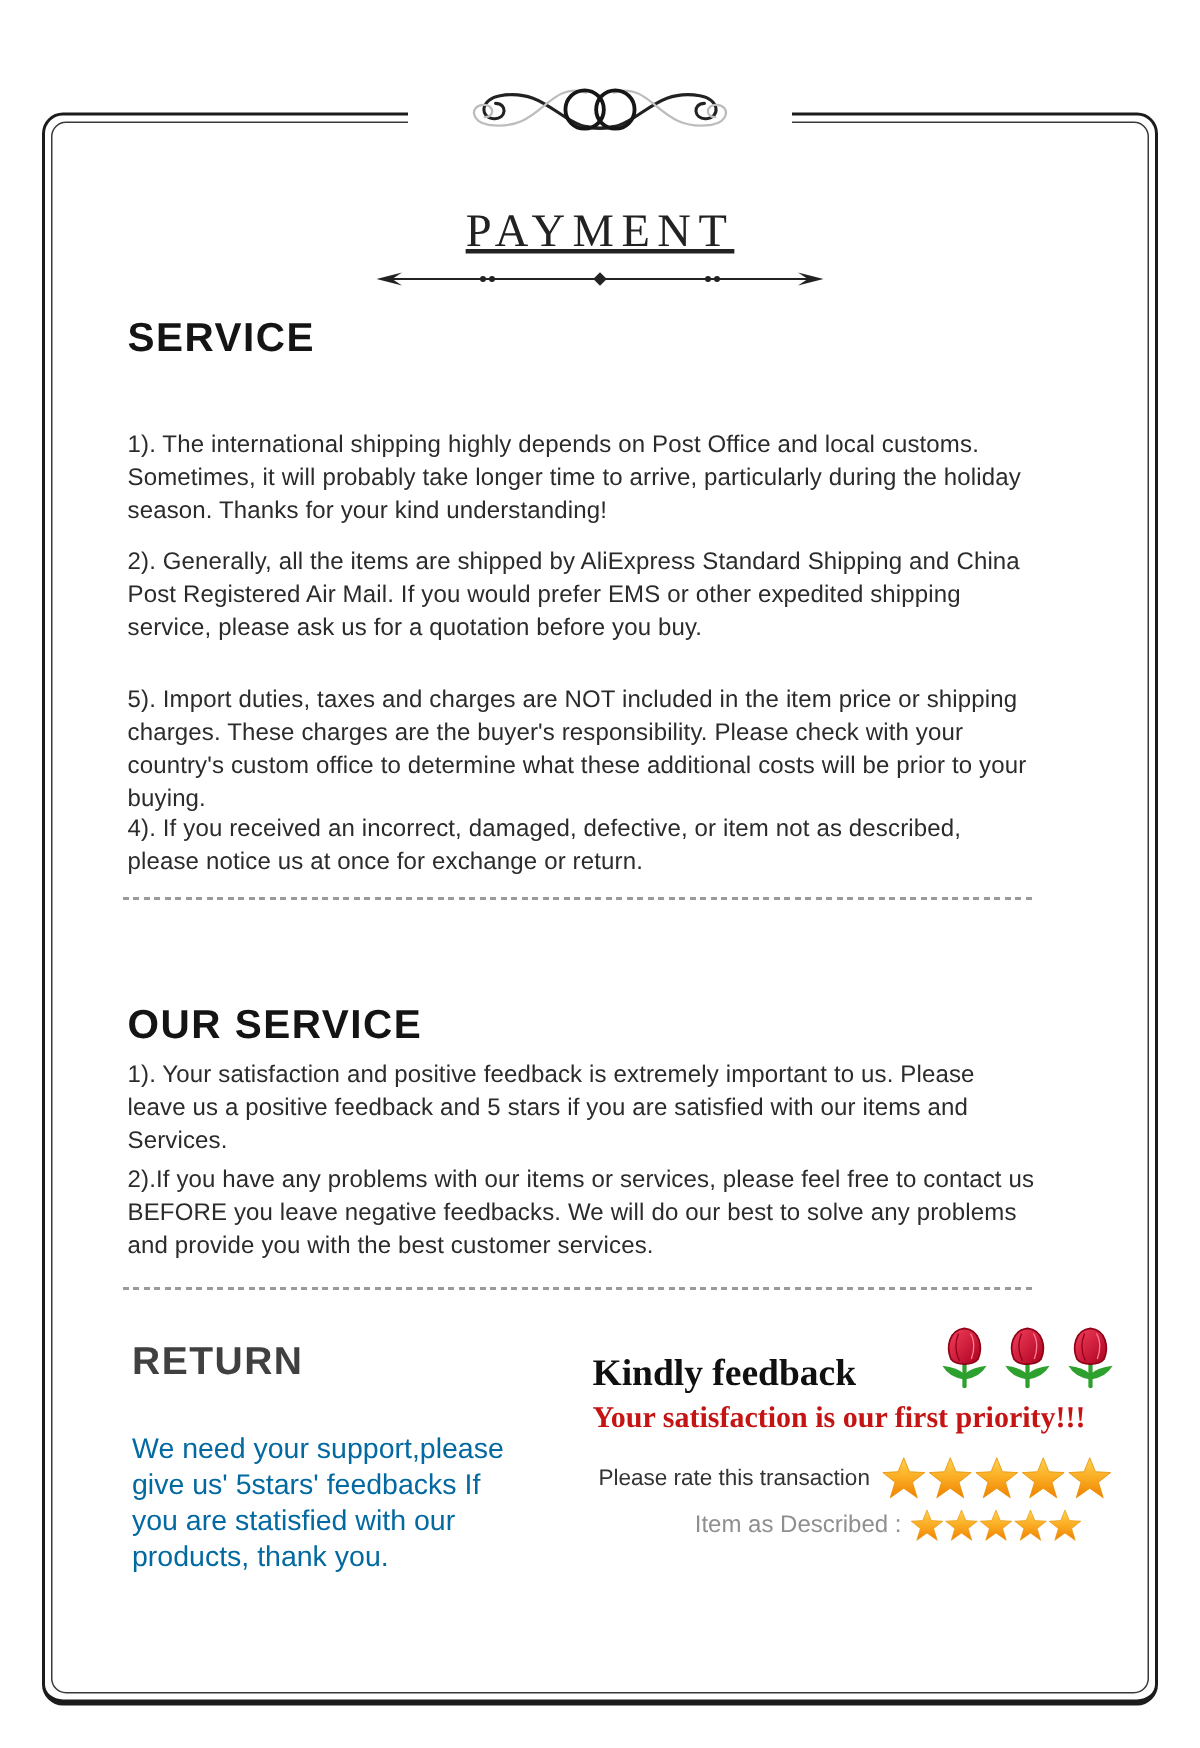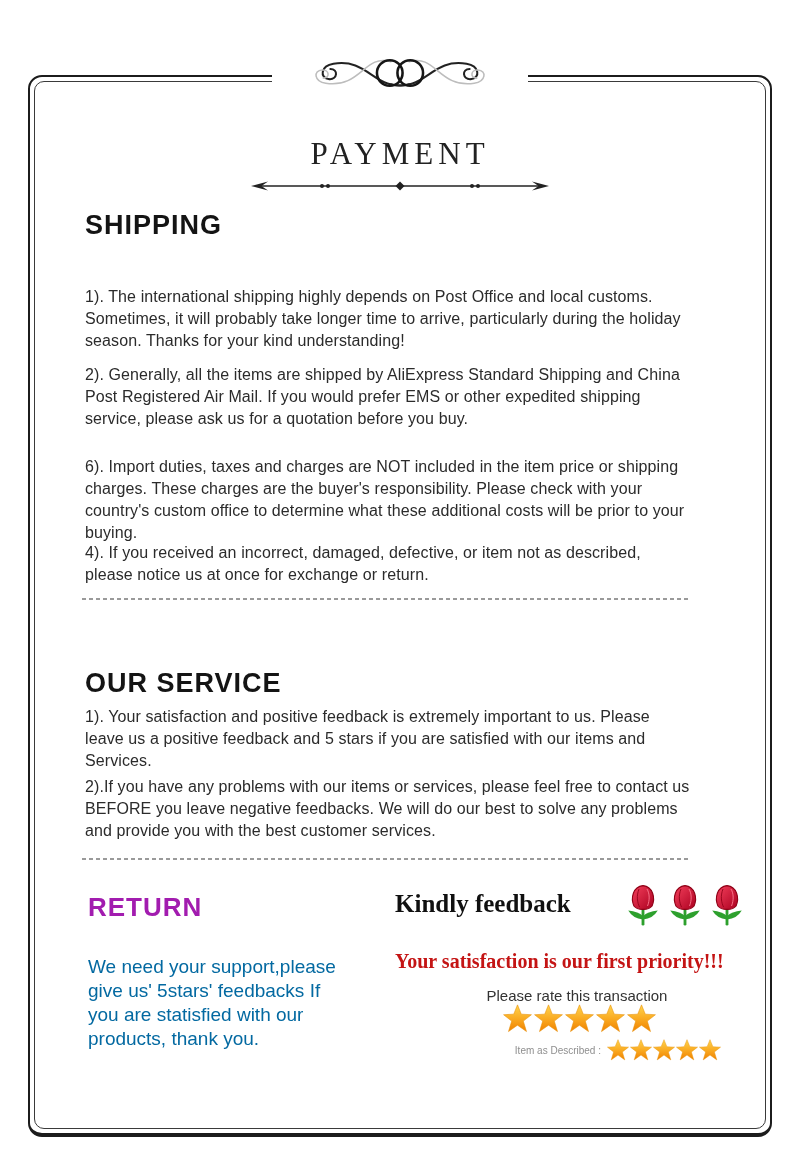--- a/index.html
+++ b/index.html
@@ -18,57 +18,57 @@
   }
   
   .flourish-wrap{
     position:absolute;left:272px;top:40px;width:256px;height:66px;
     background:#ffffff;display:flex;align-items:center;justify-content:center;
   }
   .flourish-wrap svg{width:256px;height:64px;}
   
   .payment-title{
     position:absolute;top:136px;left:0;width:100%;text-align:center;
-    font-family:"Liberation Serif", serif;font-size:31px;letter-spacing:5px;color:#222;
+    font-family:"Liberation Serif", serif;font-size:31px;letter-spacing:5px;color:#222;text-decoration:underline;
   }
   .arrow-divider{position:absolute;top:178px;left:250px;width:300px;height:16px;}
   
   .section-heading{
     position:absolute;left:85px;font-size:27px;font-weight:bold;
     letter-spacing:1px;color:#141414;
   }
   .body-par{
     position:absolute;left:85px;width:608px;font-size:16px;line-height:22px;
     color:#2b2b2b;letter-spacing:0.1px;
   }
   .dashed-divider{
     position:absolute;left:82px;width:606px;height:2px;
     background:repeating-linear-gradient(to right,#9a9a9a 0 4px,transparent 4px 7px);
   }
   
-  .return-heading{position:absolute;left:88px;top:892px;font-size:26px;font-weight:bold;letter-spacing:1px;color:#a21caf;}
+  .return-heading{position:absolute;left:88px;top:892px;font-size:26px;font-weight:bold;letter-spacing:1px;color:#404040;}
   .return-text{position:absolute;left:88px;top:936px;width:262px;font-size:19px;line-height:24px;color:#0369a1;}
   .feedback{position:absolute;left:395px;top:882px;width:360px;}
-  .feedback-title-row{display:flex;align-items:flex-start;gap:41px;}
+  .feedback-title-row{display:flex;align-items:flex-end;gap:41px;}
   .feedback-title{
     font-family:"Liberation Serif", serif;font-weight:bold;font-size:25px;
     color:#101010;margin-top:8px;
   }
   .roses{display:flex;gap:8px;margin-left:14px;}
   .priority-line{
     font-family:"Liberation Serif", serif;font-weight:bold;font-size:20px;
-    color:#c41414;white-space:nowrap;margin-top:20px;
-  }
-  .rate-row{display:flex;align-items:center;margin-top:14px;flex-direction:column;}
+    color:#c41414;white-space:nowrap;margin-top:4px;
+  }
+  .rate-row{display:flex;align-items:center;margin-top:14px;}
   .rate-label{font-size:15px;color:#333;margin-left:4px;}
   .big-stars{display:flex;gap:2px;margin-left:8px;}
   .rating-rows{margin-top:6px;width:330px;}
   .rating-row{display:flex;align-items:center;justify-content:flex-end;margin-top:4px;}
   .rating-label{
-    font-size:10px;color:#8f8f8f;text-align:right;margin-right:6px;
+    font-size:16px;color:#8f8f8f;text-align:right;margin-right:6px;
     text-shadow:0 1px 0 rgba(255,255,255,.9);
   }
   .small-stars{display:flex;gap:1px;width:118px;}
 </style>
 </head>
 <body>
 
 <svg width="0" height="0" style="position:absolute" aria-hidden="true">
   <defs>
     <linearGradient id="star-grad" x1="0" y1="0" x2="0" y2="1">
@@ -107,24 +107,24 @@
   <line x1="6" y1="8" x2="294" y2="8" stroke="#222" stroke-width="1.3"></line>
   <polygon points="1,8 18,3.6 11.5,8 18,12.4" fill="#222"></polygon>
   <polygon points="299,8 282,3.6 288.5,8 282,12.4" fill="#222"></polygon>
   <polygon points="150,3.5 154.5,8 150,12.5 145.5,8" fill="#222"></polygon>
   <circle cx="72" cy="8" r="2" fill="#222"></circle>
     <circle cx="78" cy="8" r="2" fill="#222"></circle>
   <circle cx="222" cy="8" r="2" fill="#222"></circle>
     <circle cx="228" cy="8" r="2" fill="#222"></circle>
 </svg>
 
-<div class="section-heading" style="top:210px">SHIPPING</div>
+<div class="section-heading" style="top:210px">SERVICE</div>
 <p class="body-par" style="top:270px">1).  The international shipping highly depends on Post Office and local customs. Sometimes, it will probably take longer time to arrive, particularly during the holiday season. Thanks for your kind understanding!</p>
 <p class="body-par" style="top:348px">2). Generally, all the items are shipped by AliExpress Standard Shipping and China Post Registered Air Mail. If you would prefer EMS or other expedited shipping service, please ask us for a quotation before you buy.</p>
-<p class="body-par" style="top:440px">6). Import duties, taxes and charges are NOT included in the item price or shipping charges. These charges are the buyer's responsibility. Please check with your country's custom office to determine what these additional costs will be prior to your buying.</p>
+<p class="body-par" style="top:440px">5). Import duties, taxes and charges are NOT included in the item price or shipping charges. These charges are the buyer's responsibility. Please check with your country's custom office to determine what these additional costs will be prior to your buying.</p>
 <p class="body-par" style="top:526px">4). If you received an incorrect, damaged, defective, or item not as described, please notice us at once for exchange or return.</p>
 
 <div class="dashed-divider" style="top:598px"></div>
 
 <div class="section-heading" style="top:668px">OUR SERVICE</div>
 <p class="body-par" style="top:690px">1). Your satisfaction and positive feedback is extremely important to us. Please leave us a positive feedback and 5 stars if you are satisfied with our items and Services.</p>
 <p class="body-par" style="top:760px">2).If you have any problems with our items or services, please feel free to contact us BEFORE you leave negative feedbacks. We will do our best to solve any problems and provide you with the best customer services.</p>
 
 <div class="dashed-divider" style="top:858px"></div>
 

